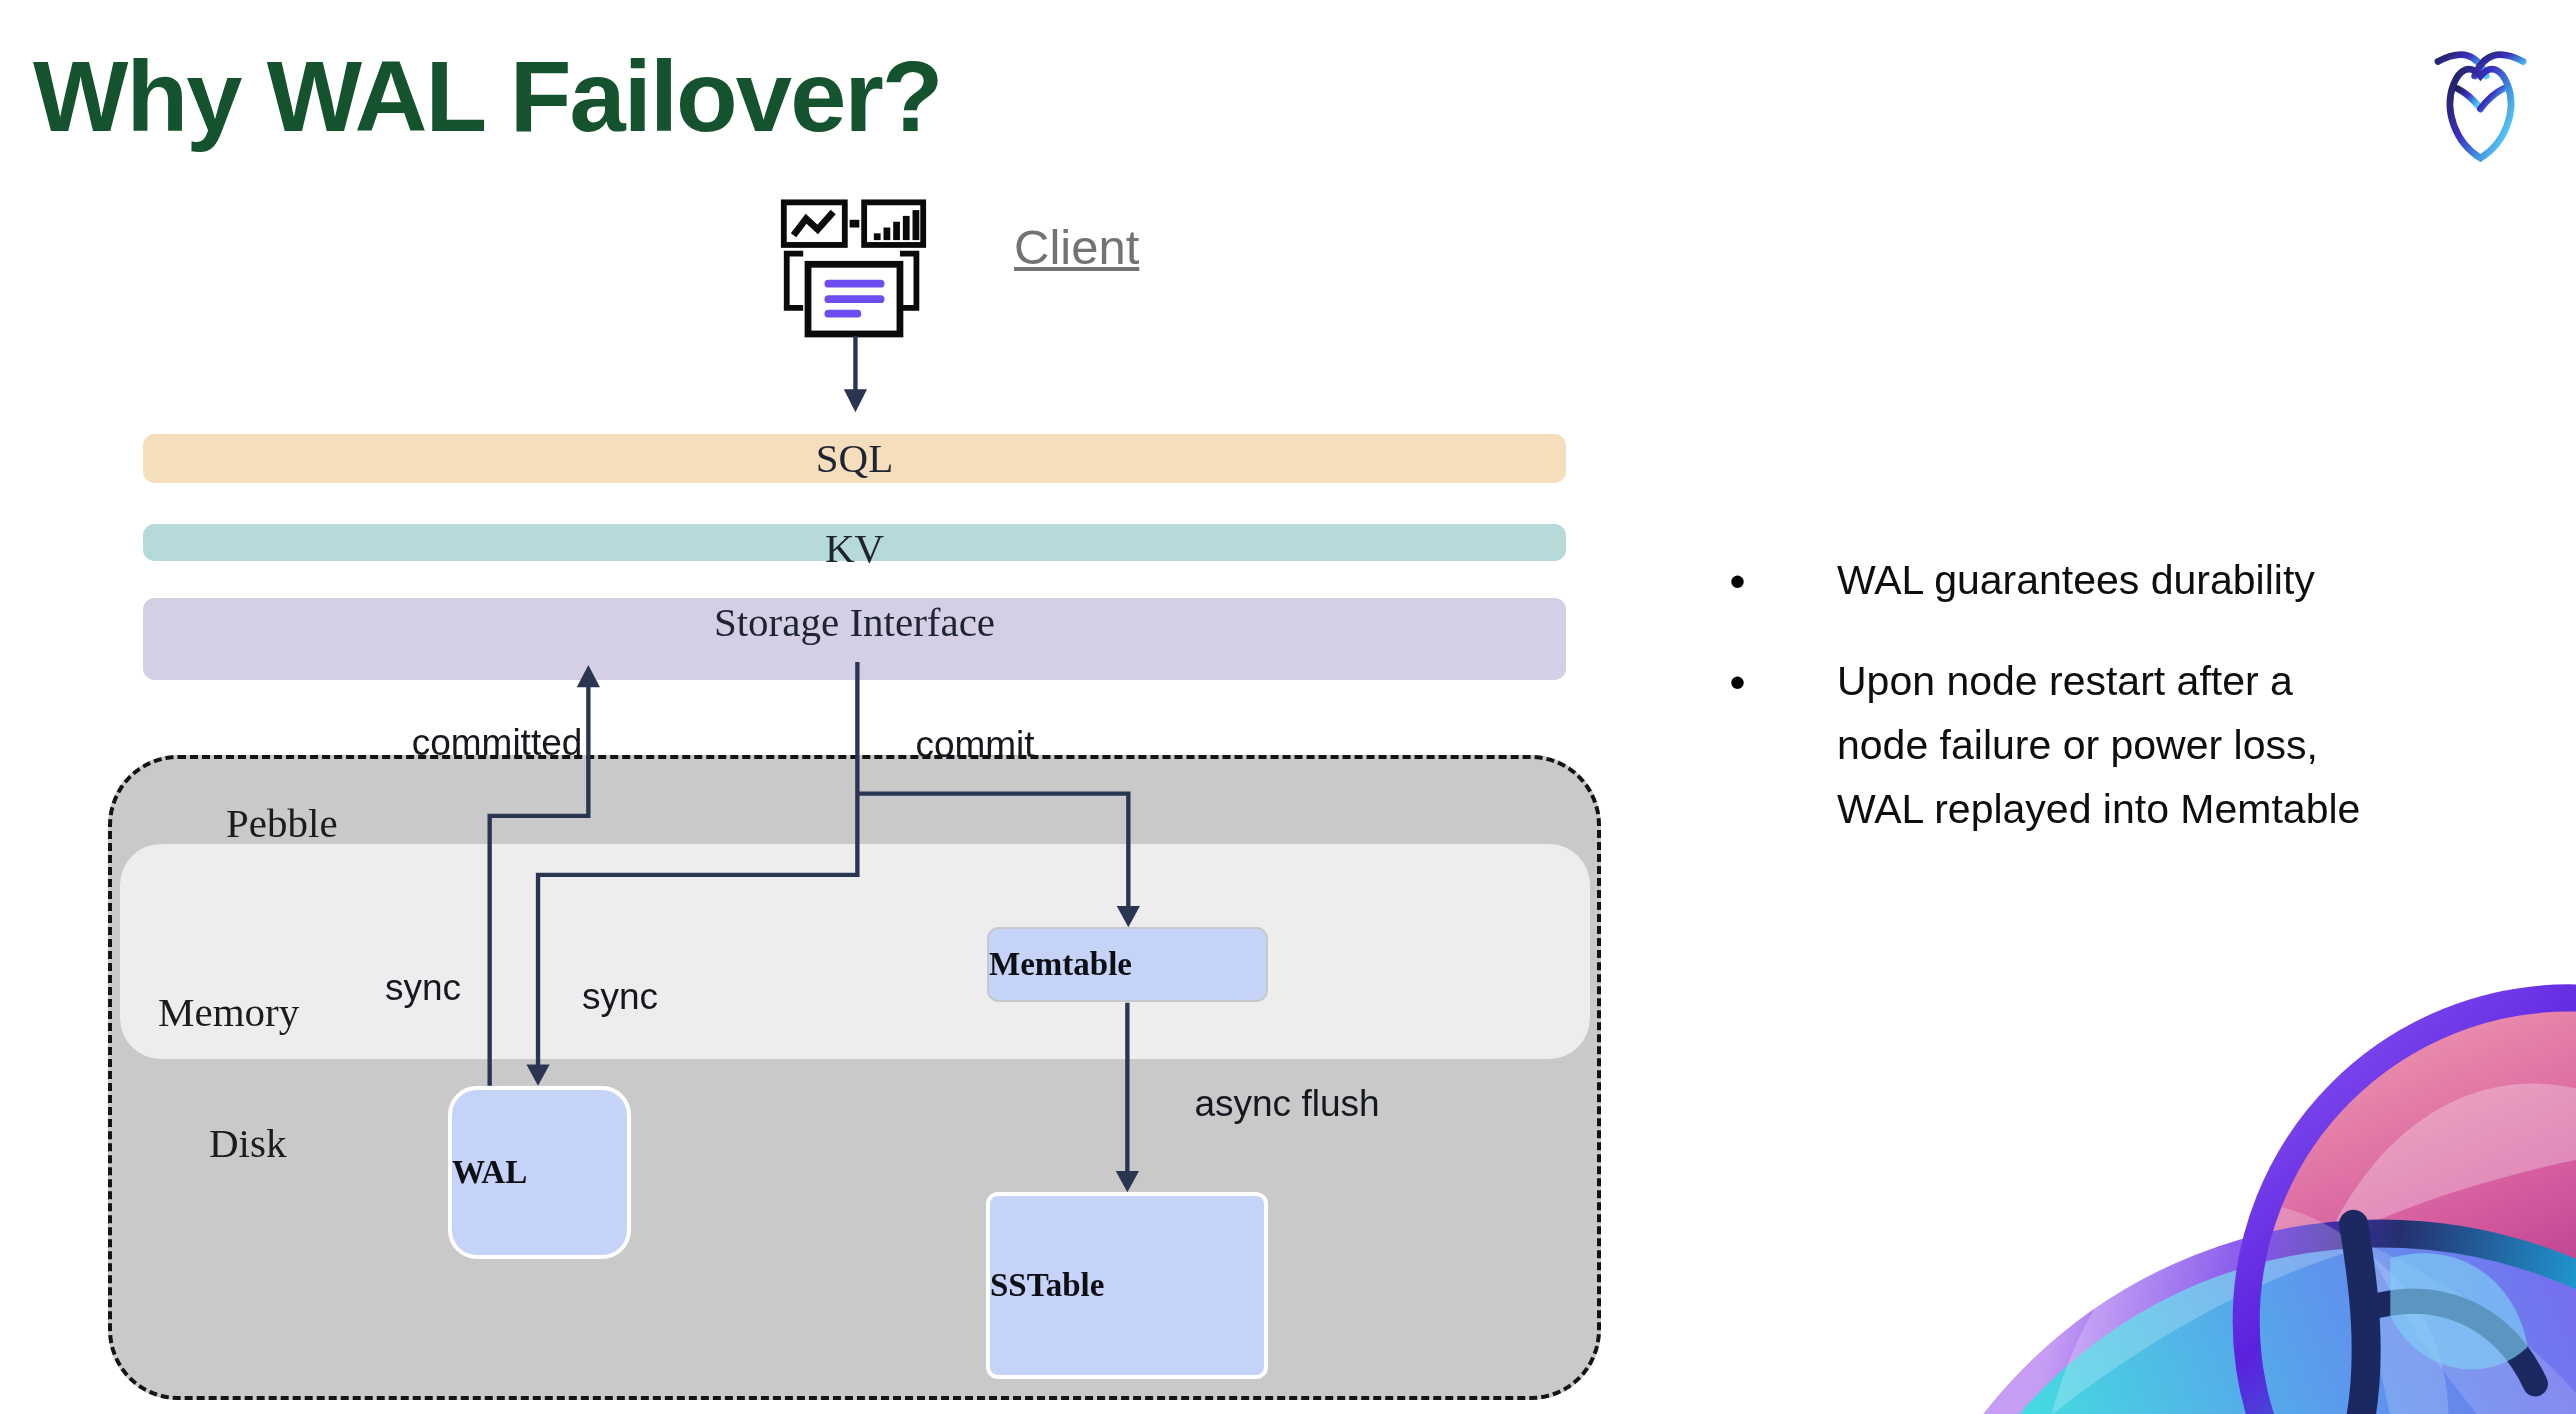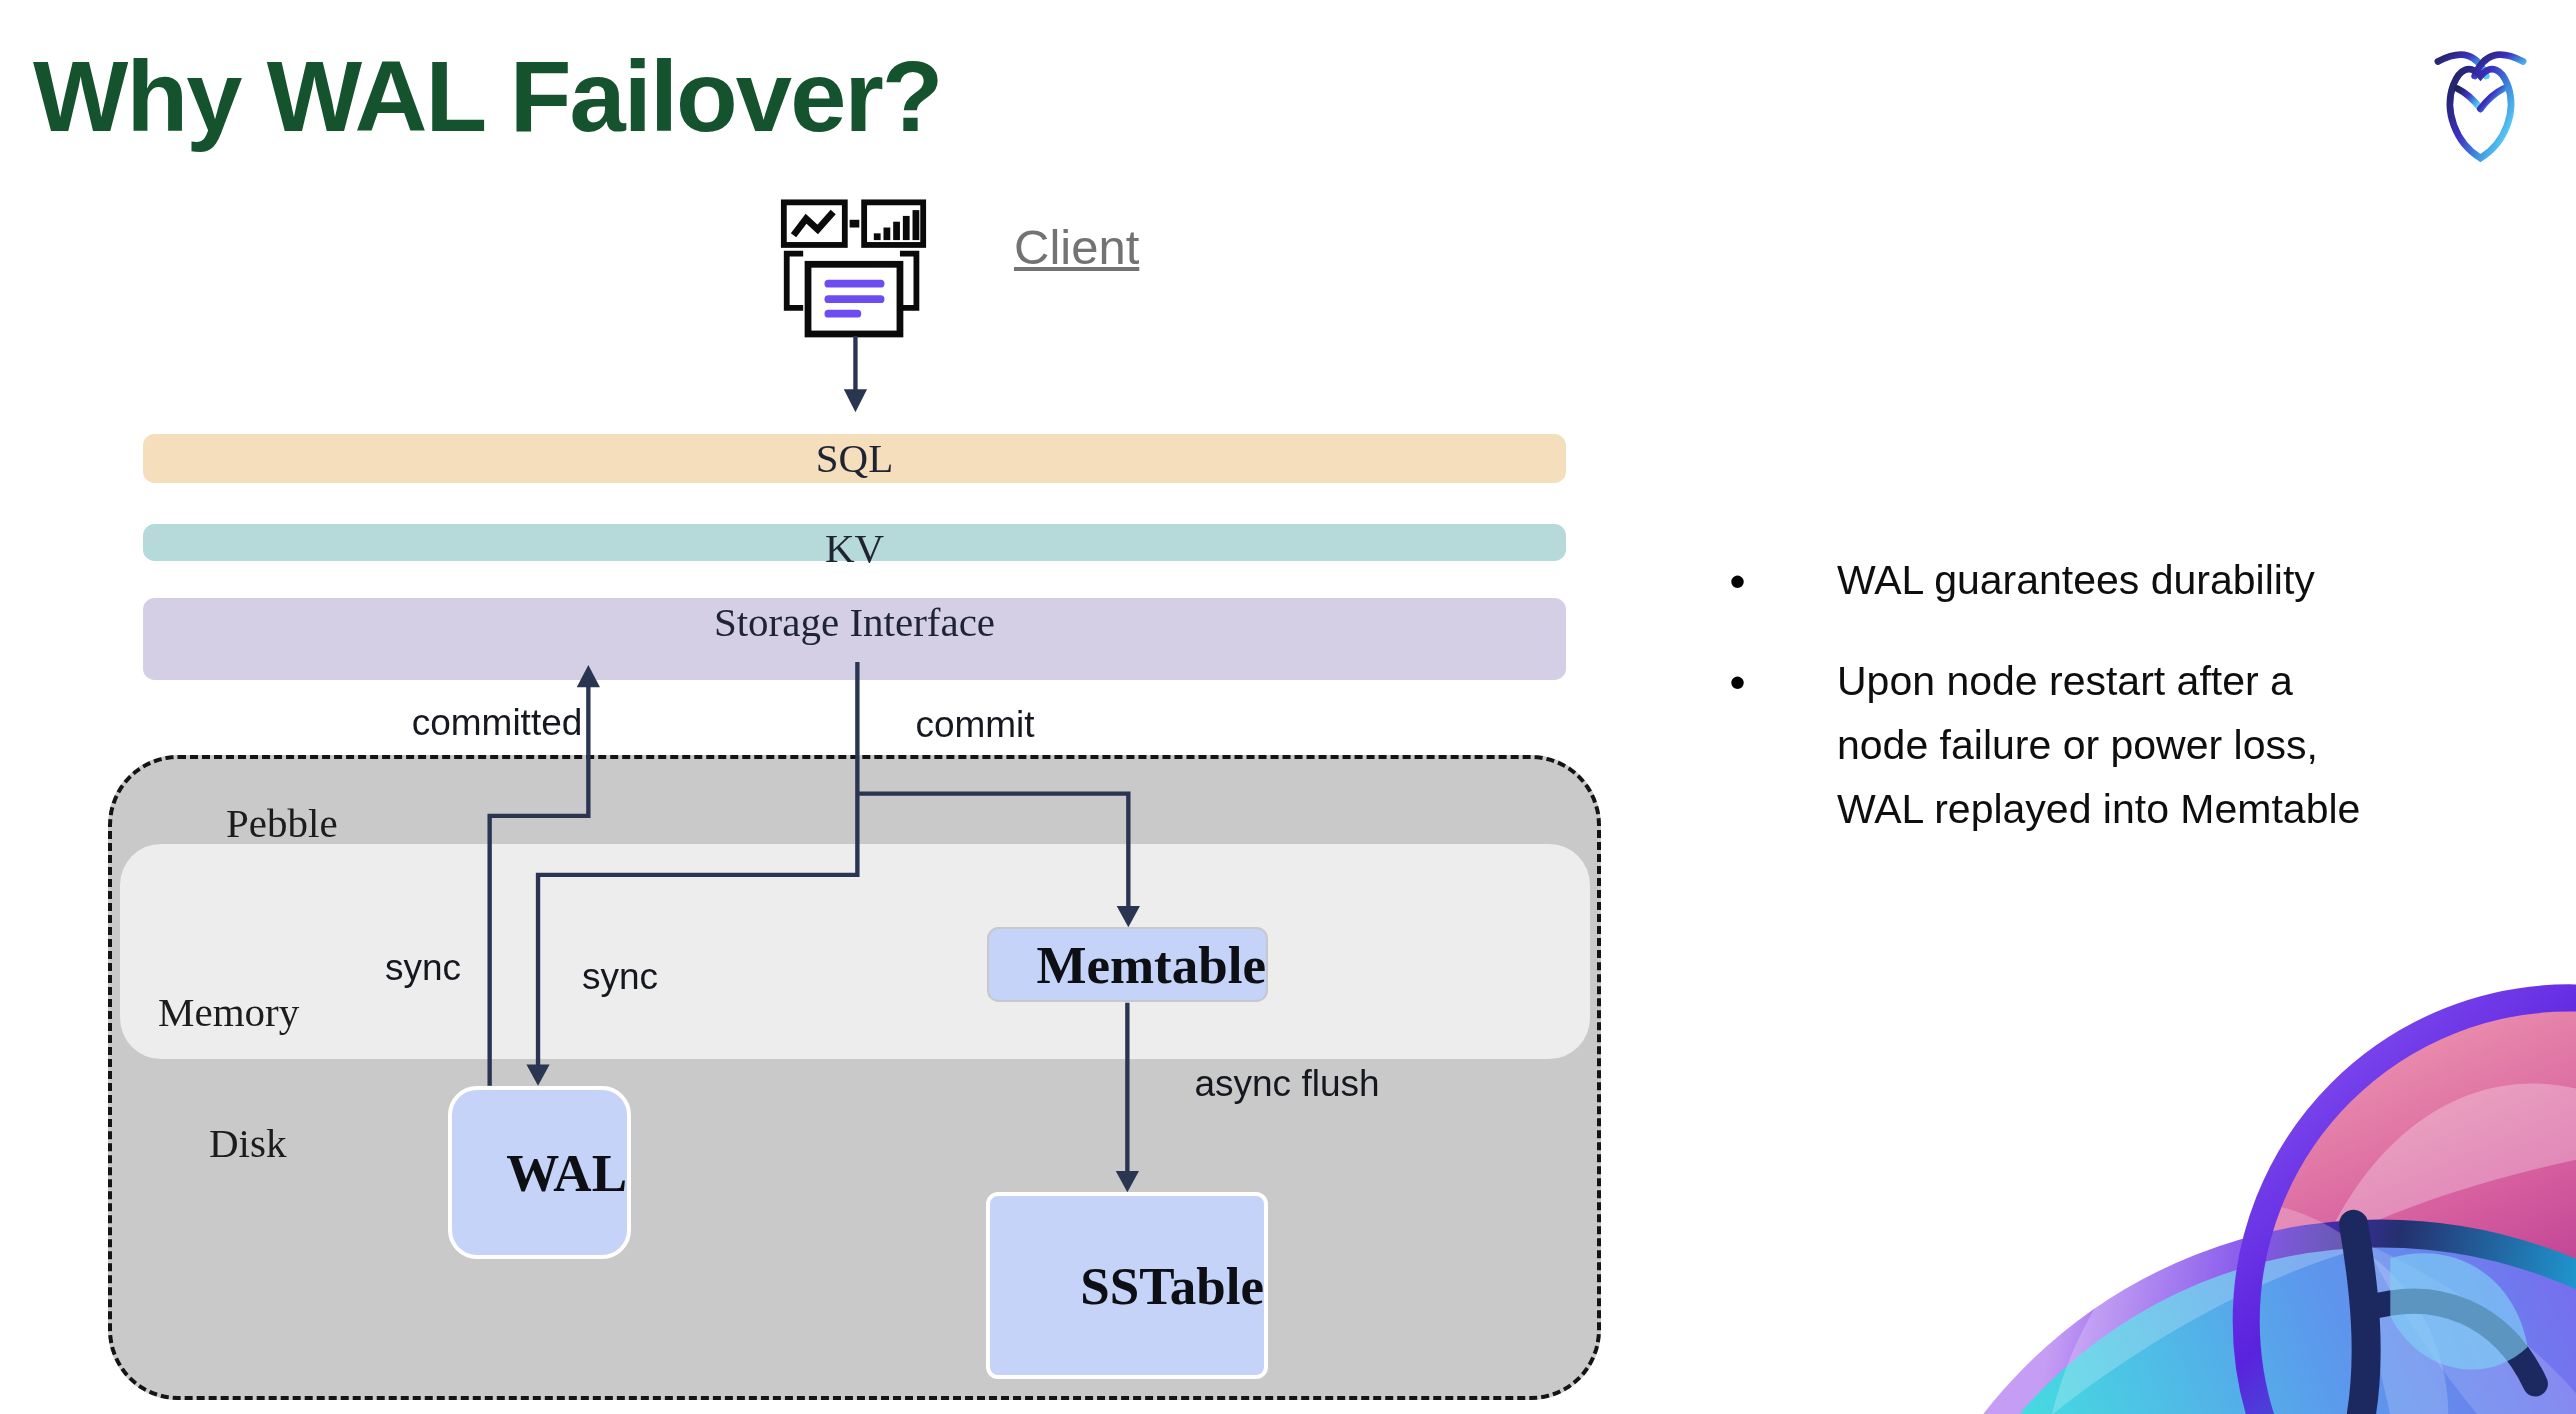--- a/index.html
+++ b/index.html
@@ -44,33 +44,33 @@
     font-family:"Liberation Serif","DejaVu Serif",serif;
     font-size:41px;color:#1c1c1c;
   }
   .lbl-pebble{left:226px;top:799px;}
   .lbl-memory{left:158px;top:988px;}
   .lbl-disk{left:209px;top:1119px;}
 
   
   .node{
     background:var(--node-fill);
-    display:flex;align-items:center;justify-content:flex-end;
+    display:flex;align-items:center;justify-content:flex-start;
     font-family:"Liberation Serif","DejaVu Serif",serif;
-    font-weight:bold;font-size:53px;color:#0d0f14;box-sizing:border-box;
+    font-weight:bold;font-size:33px;color:#0d0f14;box-sizing:border-box;
   }
   .node-memtable{left:987px;top:927px;width:281px;height:75px;
     border:2.9px solid var(--node-border-gray);border-radius:11.6px;}
   .node-wal{left:448px;top:1086px;width:183px;height:173px;
     border:4.8px solid #ffffff;border-radius:29px;}
   .node-sstable{left:986px;top:1192px;width:282px;height:187px;
     border:4.8px solid #ffffff;border-radius:12px;}
 
   
-  .edge-label{font-size:37px;color:#15181f;transform:translate(-50%,-50%);white-space:nowrap;}
+  .edge-label{font-size:37px;color:#15181f;transform:translate(-50%,-50%);white-space:nowrap;margin-top:20px;}
   .lbl-committed{left:497px;top:723px;}
   .lbl-commit{left:975px;top:725px;}
   .lbl-sync-left{left:423px;top:968px;}
   .lbl-sync-right{left:620px;top:977px;}
   .lbl-async{left:1287px;top:1084px;}
 
   
   .connector-layer{left:0;top:0;width:2576px;height:1415px;pointer-events:none;}
   .connector-layer polyline{fill:none;stroke:var(--line);stroke-width:4.5;}
   .connector-layer polygon{fill:var(--line);stroke:none;}

